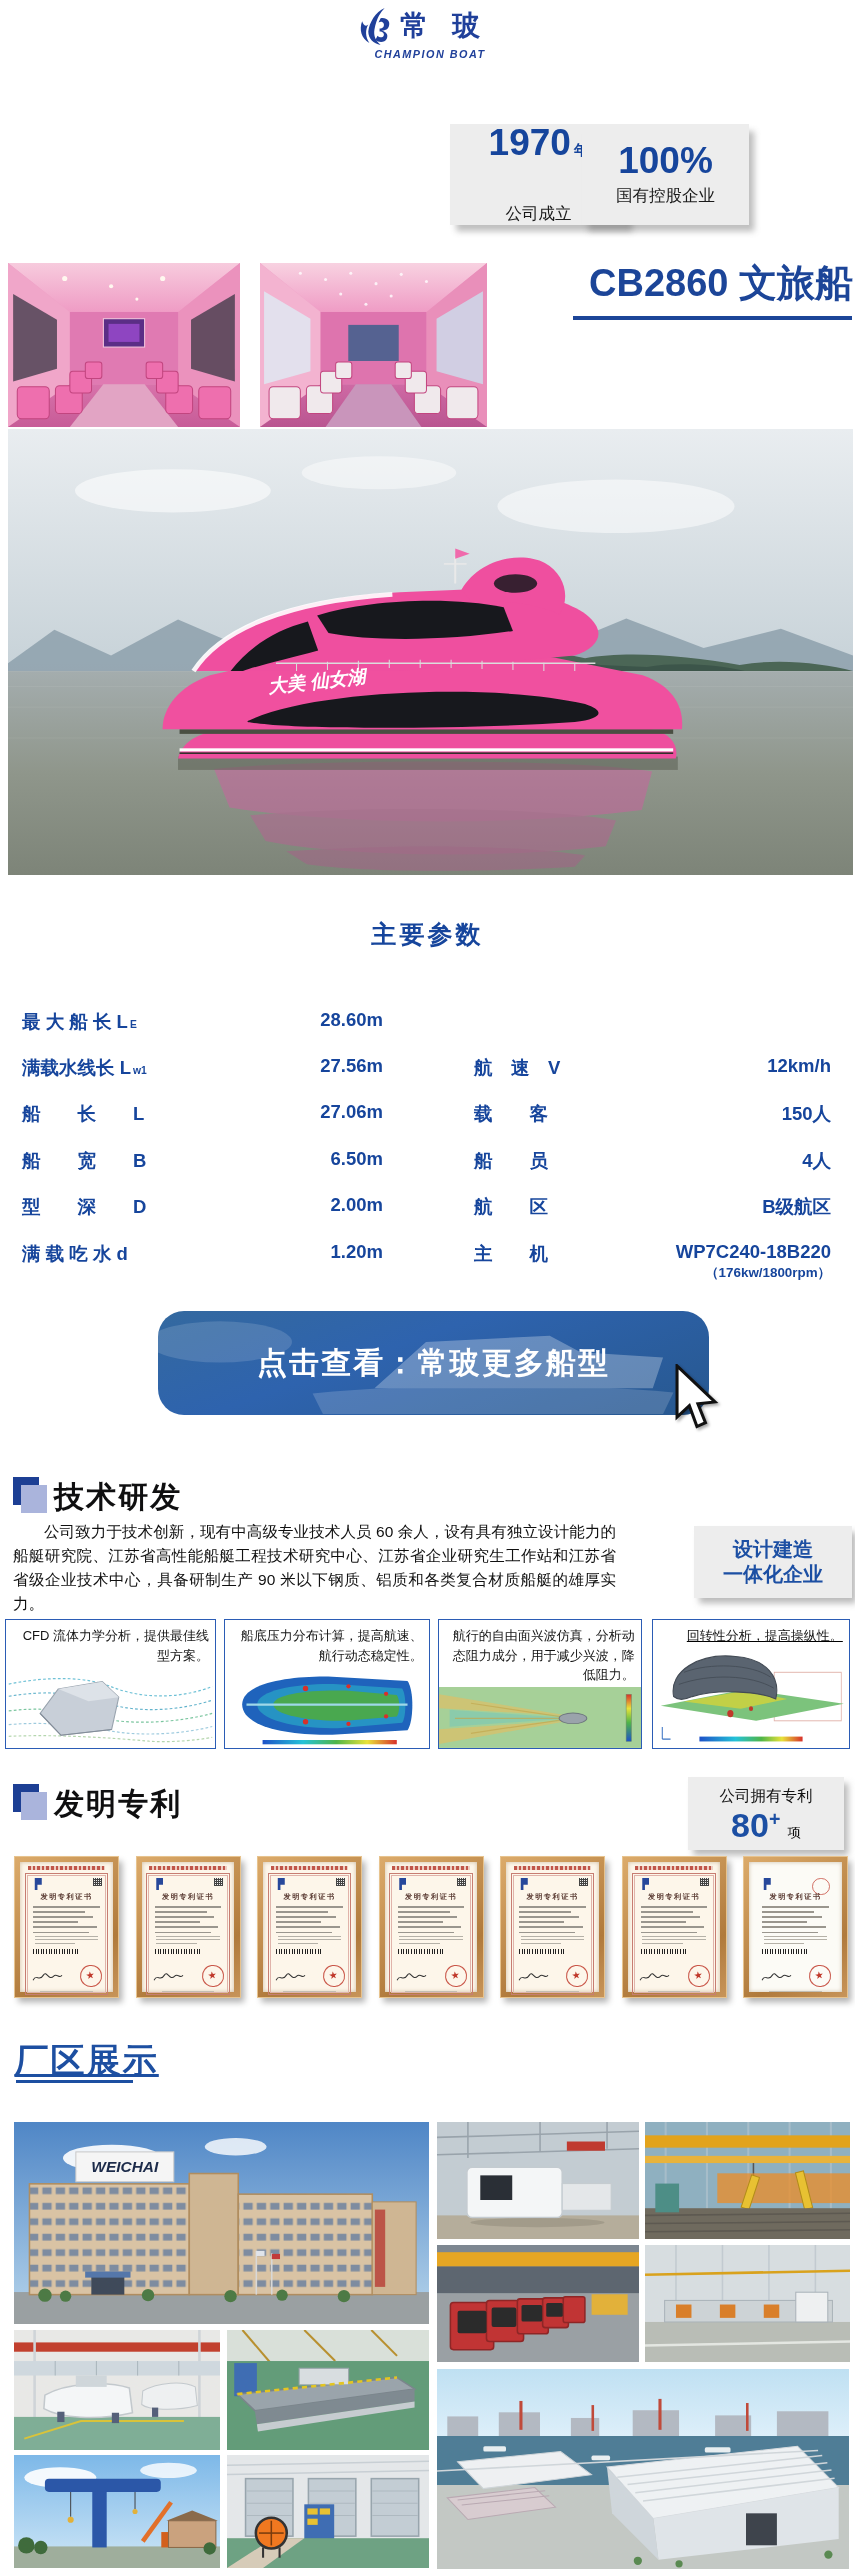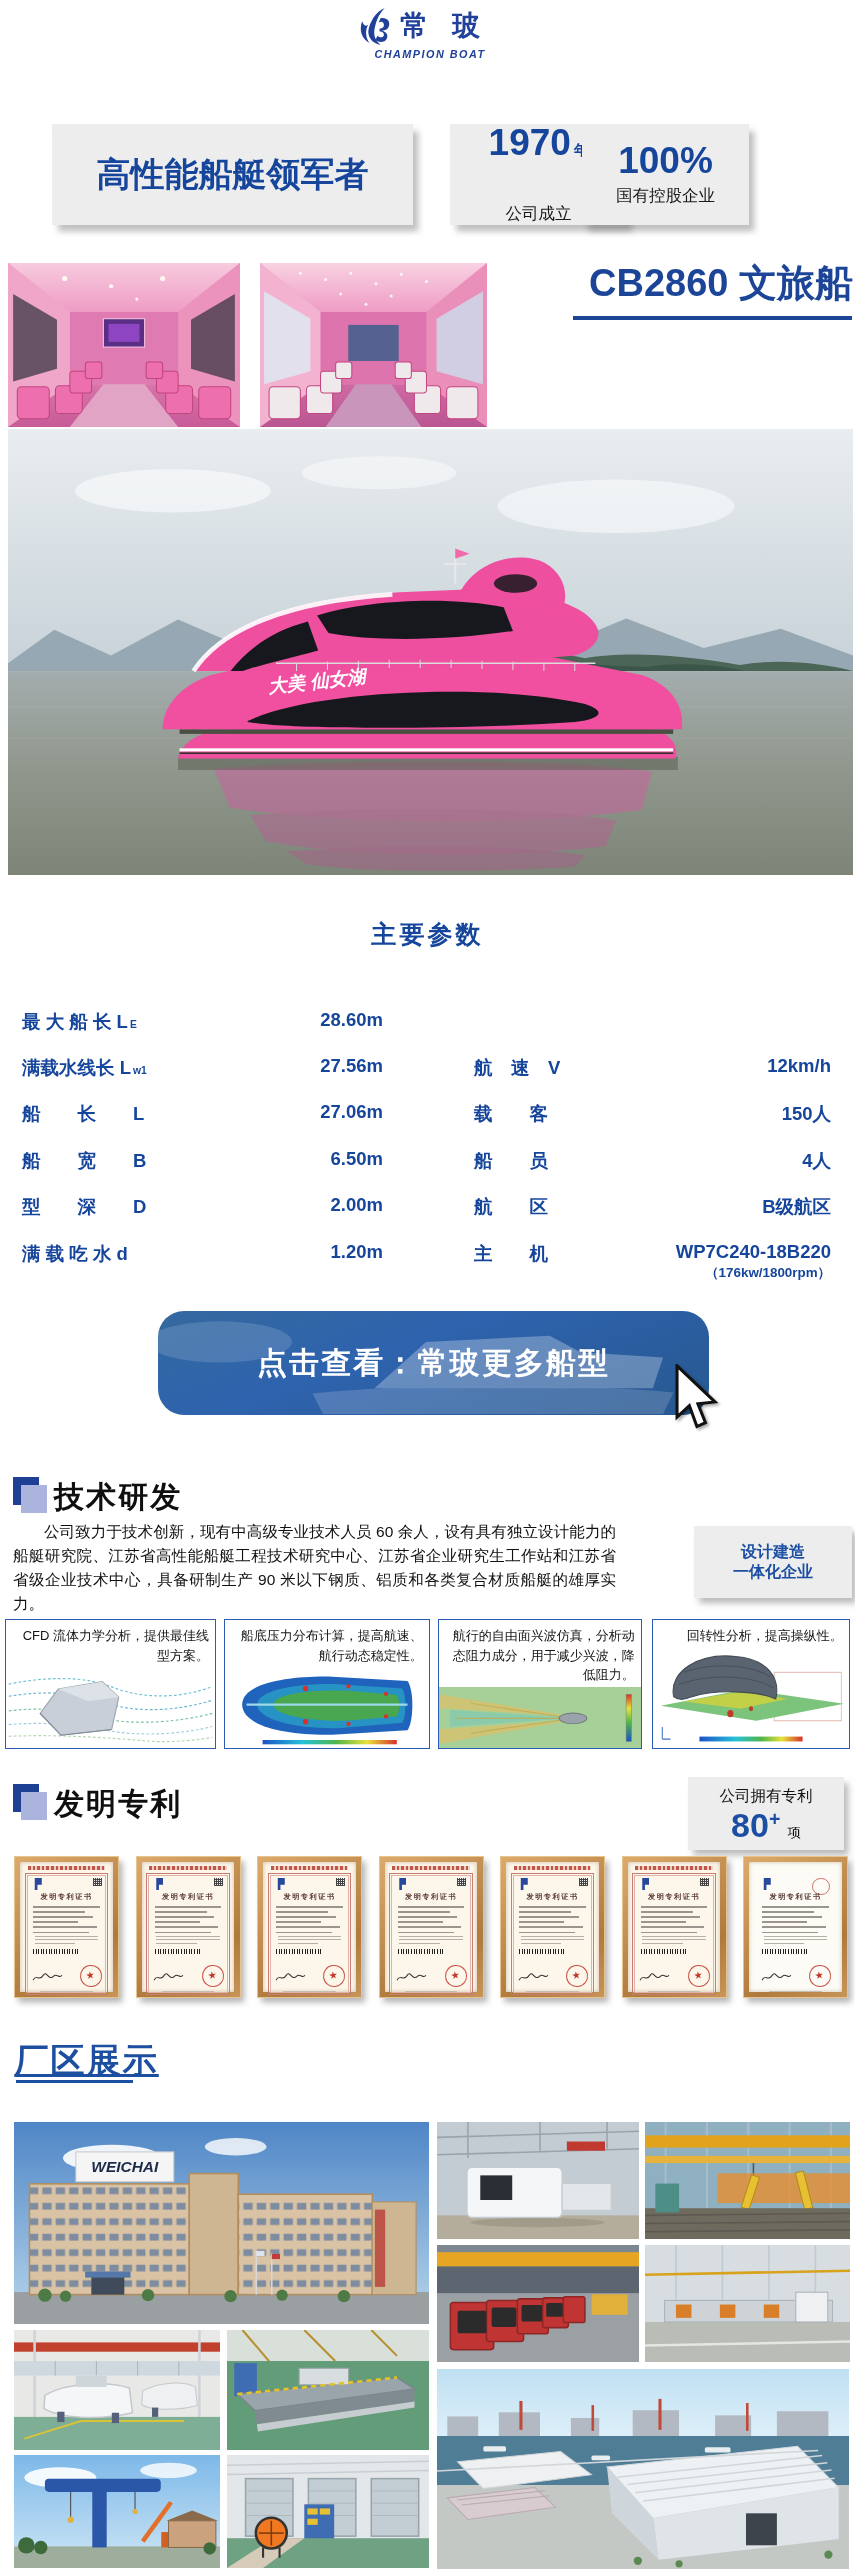--- a/index.html
+++ b/index.html
@@ -59,21 +59,21 @@
   .sq-icon::after{content:"";position:absolute;left:8.2px;top:8.2px;width:26px;height:28px;
                   background:#aab4dc;z-index:-1;}
   .sec-title{position:absolute;font-size:30px;font-weight:900;color:#0f0f10;letter-spacing:2.1px;}
 
   
   .tech-par{position:absolute;left:13px;top:1520px;width:603px;font-size:15.5px;line-height:24px;
             color:#101010;text-align:justify;text-indent:2em;}
   .side-badge{position:absolute;left:694px;top:1526px;width:158px;height:72px;background:#ededed;
               box-shadow:5.2px 6.2px 6.2px rgba(120,120,120,.5);
               display:flex;flex-direction:column;align-items:center;justify-content:center;}
-  .side-badge div{font-size:16px;font-weight:900;color:#1c4fa3;line-height:1.25;white-space:nowrap;}
+  .side-badge div{font-size:20px;font-weight:900;color:#1c4fa3;line-height:1.25;white-space:nowrap;}
   .tcard{position:absolute;top:1619px;height:130px;background:#fff;border:1.5px solid #2b5cb5;
          box-sizing:border-box;display:flex;flex-direction:column;}
   .tcap{padding:6.2px 6.2px 2.1px 6.2px;font-size:13px;line-height:19.6px;color:#141414;font-weight:500;text-align:right;}
   .timg{flex:1;position:relative;overflow:hidden;}
   .timg svg{position:absolute;inset:0;width:100%;height:100%;}
   .twm{position:absolute;left:4.1px;top:2.1px;font-size:5.7px;color:#b9c2cc;}
 
   
   .pat-badge{position:absolute;left:688px;top:1777px;width:156px;height:73px;background:#ededed;
              box-shadow:5.2px 6.2px 6.2px rgba(120,120,120,.5);
@@ -141,23 +141,20 @@
       <svg width="37" height="40" viewBox="0 0 72 78">
         <path d="M8,28 C2,44 6,62 22,70 C14,58 14,44 20,34 C14,40 10,34 8,28 Z" fill="#20409a"></path>
         <path d="M52,2 C34,10 22,30 20,48 C20,62 30,72 44,74 C34,66 30,56 32,44 C36,22 44,10 52,2 Z" fill="#20409a"></path>
         <path d="M44,22 C56,20 64,28 60,38 C58,44 52,46 46,46 C54,48 60,54 56,62 C52,70 40,70 34,64 L38,56 C42,60 48,60 50,56 C52,52 48,48 42,48 L42,42 C48,42 52,38 50,32 C48,28 44,28 40,30 Z" fill="#20409a"></path>
       </svg>
       <span class="logo-cn">常 玻</span>
     </div>
     <div class="logo-en">CHAMPION BOAT</div>
   </div>
 
-  <div class="badge badge1">
-    <div class="badge-title">高性能船艇领军者</div>
-  </div>
   <div class="badge badge2">
     <div><span class="badge-value">1970</span><span class="badge-value badge-unit">年</span></div>
     <div class="badge-label">公司成立</div>
   </div>
   <div class="badge badge3">
     <div class="badge-value">100%</div>
     <div class="badge-label">国有控股企业</div>
   </div>
 
   <div class="interior" style="left:8.2px;width:232px;">
@@ -447,21 +444,21 @@
             <circle cx="150" cy="102" r="5"></circle>
             <circle cx="230" cy="36" r="4"></circle>
           <circle cx="230" cy="106" r="4"></circle>
             <circle cx="300" cy="50" r="4"></circle>
             <circle cx="300" cy="92" r="4"></circle>
         </g>
         <rect x="70" y="136" width="250" height="8" fill="url(#cb2)"></rect>
       </svg>
     </div>
   </div>
-  <div class="tcard" style="left:652px;width:198px;">
+  <div class="tcard" style="left:652px;width:198px;text-decoration:underline;">
     <div class="tcap">回转性分析，提高操纵性。</div>
     <div class="timg">
       <svg viewBox="0 0 380 165" preserveAspectRatio="none">
         <defs>
             <linearGradient id="cb4" x1="0" y1="0" x2="1" y2="0">
           <stop offset="0" stop-color="#1d51c8"></stop>
               <stop offset="0.35" stop-color="#24c2d8"></stop>
           <stop offset="0.6" stop-color="#4fb548"></stop>
               <stop offset="0.8" stop-color="#e8e23a"></stop>
               <stop offset="1" stop-color="#d8302a"></stop>

